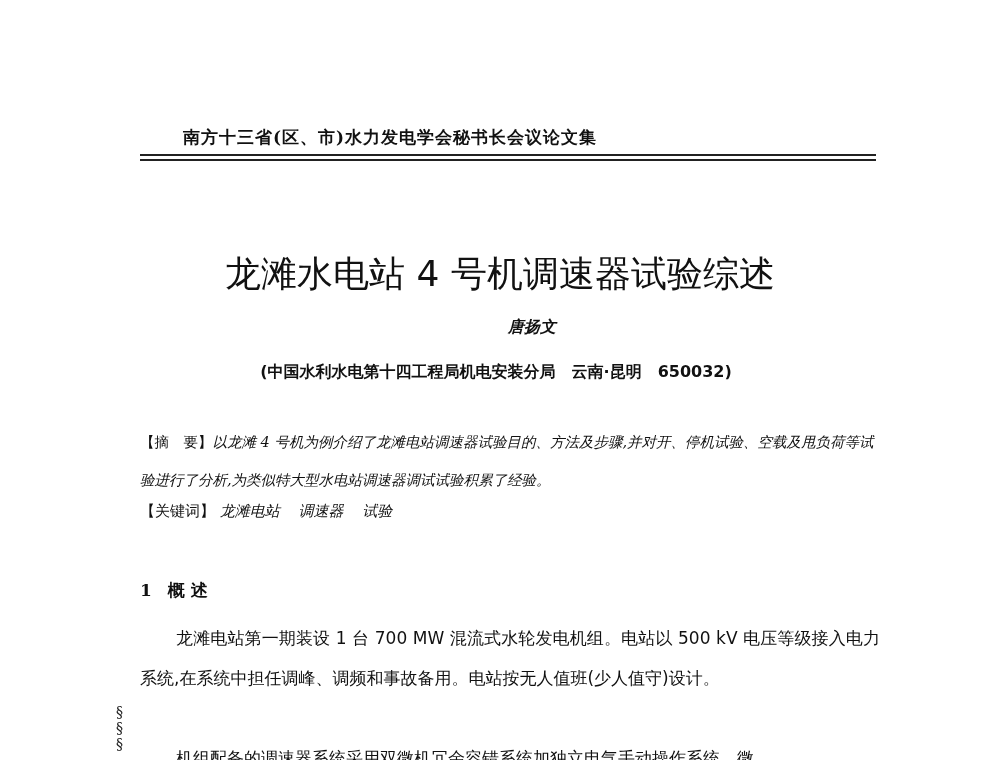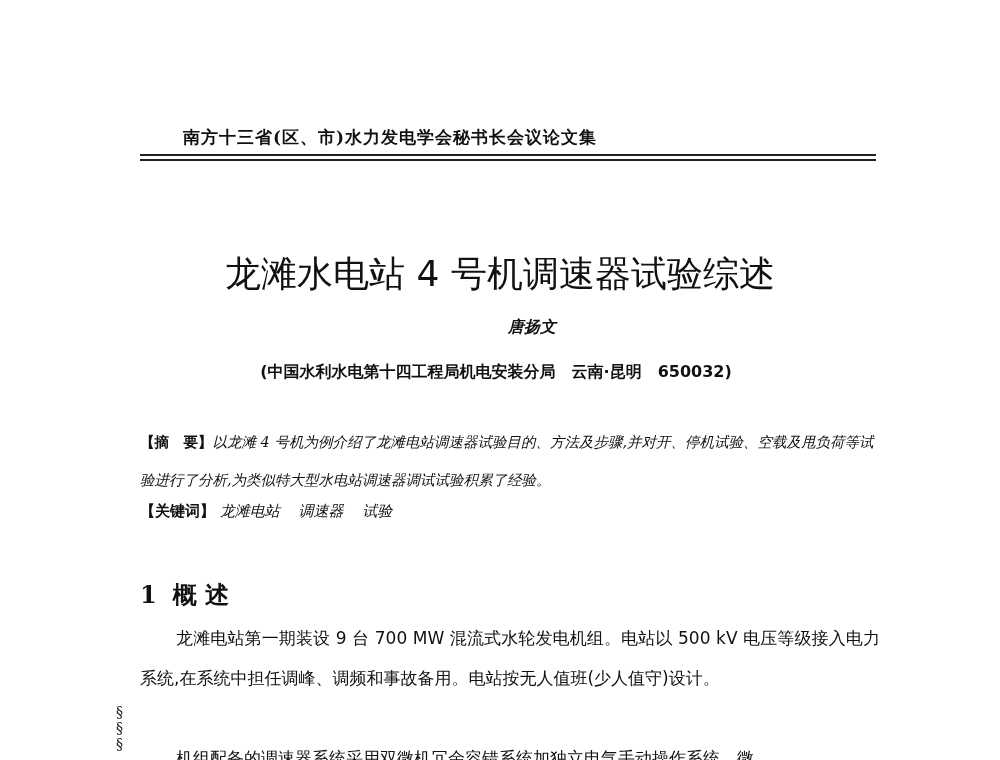--- a/index.html
+++ b/index.html
@@ -31,30 +31,30 @@
     .affiliation {
       position: absolute; left: 0; width: 992px; top: 362px;
       text-align: center; font-family: "DejaVu Sans", "Liberation Sans", sans-serif;
       font-size: 16px; font-weight: bold;
     }
     .abstract {
       position: absolute; left: 140px; width: 745px; top: 423px;
       font-size: 14.5px; line-height: 38px;
     }
     .abstract .label, .keywords .label {
-      font-family: "DejaVu Sans", "Liberation Sans", sans-serif; font-weight: bold;
+      font-family: "DejaVu Sans", "Liberation Sans", sans-serif; font-weight: normal;
     }
     .abstract .body { font-style: italic; }
     .keywords {
       position: absolute; left: 140px; top: 499px; font-size: 15px; line-height: 24px;
     }
     .keywords .kw { font-style: italic; margin-right: 14px; }
     .section-head {
       position: absolute; left: 140px; top: 579px;
-      font-size: 24px; font-weight: bold;
+      font-size: 17px; font-weight: bold;
     }
     .section-head .num { margin-right: 16px; }
     .para {
       position: absolute; left: 140px; width: 740px;
       font-family: "DejaVu Sans", "Liberation Sans", sans-serif;
       font-size: 17px; line-height: 40px; text-align: justify;
     }
     .para.p1 { top: 618px; text-indent: 36px; }
     .para.p2 { top: 738px; text-indent: 36px; white-space: nowrap; }
     .margin-marks {
@@ -82,20 +82,20 @@
   <span class="label">【关键词】</span>
   <span class="kw">龙滩电站</span>
   <span class="kw">调速器</span>
   <span class="kw">试验</span>
 </div>
 
 <div class="section-head">
   <span class="num">1</span><span>概 述</span>
 </div>
 
-<p class="para p1" style="margin:0;">龙滩电站第一期装设 9 台 700 MW 混流式水轮发电机组。电站以 500 kV 电压等级接入电力系统,在系统中担任调峰、调频和事故备用。电站按无人值班(少人值守)设计。</p>
+<p class="para p1" style="margin:0;">龙滩电站第一期装设 1 台 700 MW 混流式水轮发电机组。电站以 500 kV 电压等级接入电力系统,在系统中担任调峰、调频和事故备用。电站按无人值班(少人值守)设计。</p>
 <p class="para p2" style="margin:0;">机组配备的调速器系统采用双微机冗余容错系统加独立电气手动操作系统。微</p>
 
 <div class="margin-marks">
   <div>§</div>
   <div>§</div>
   <div>§</div>
 </div>
 
 </body></html>

